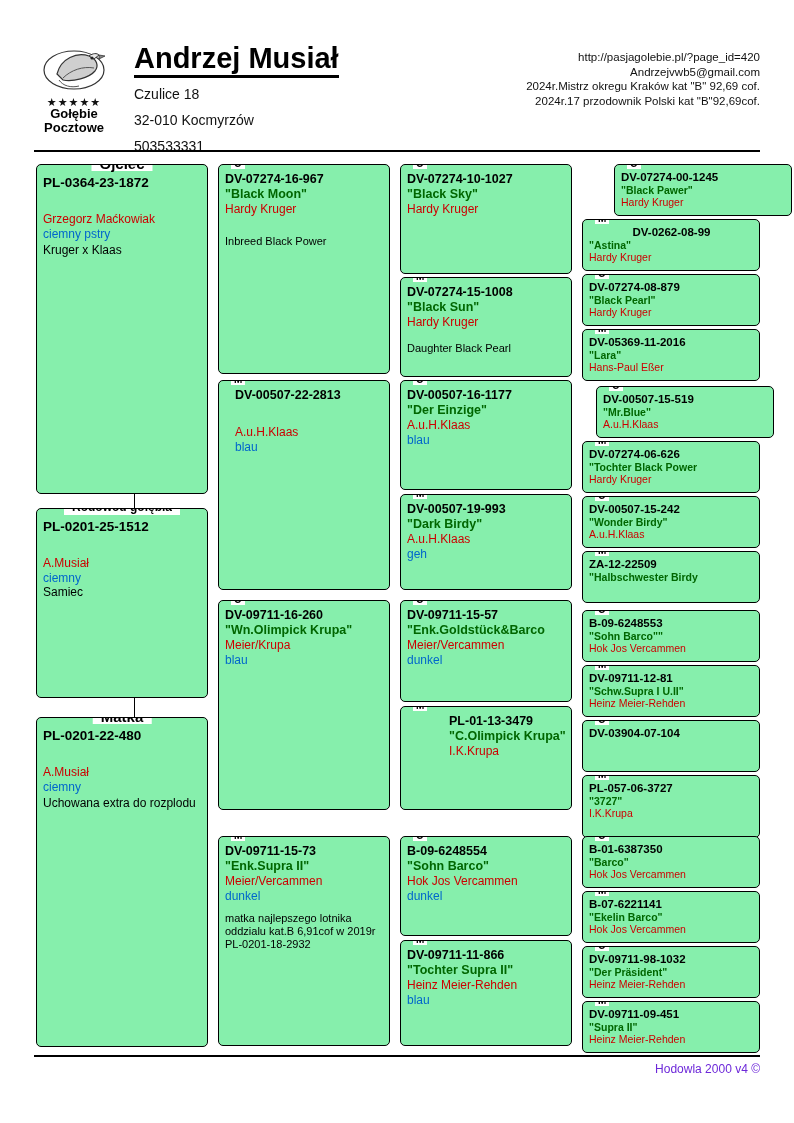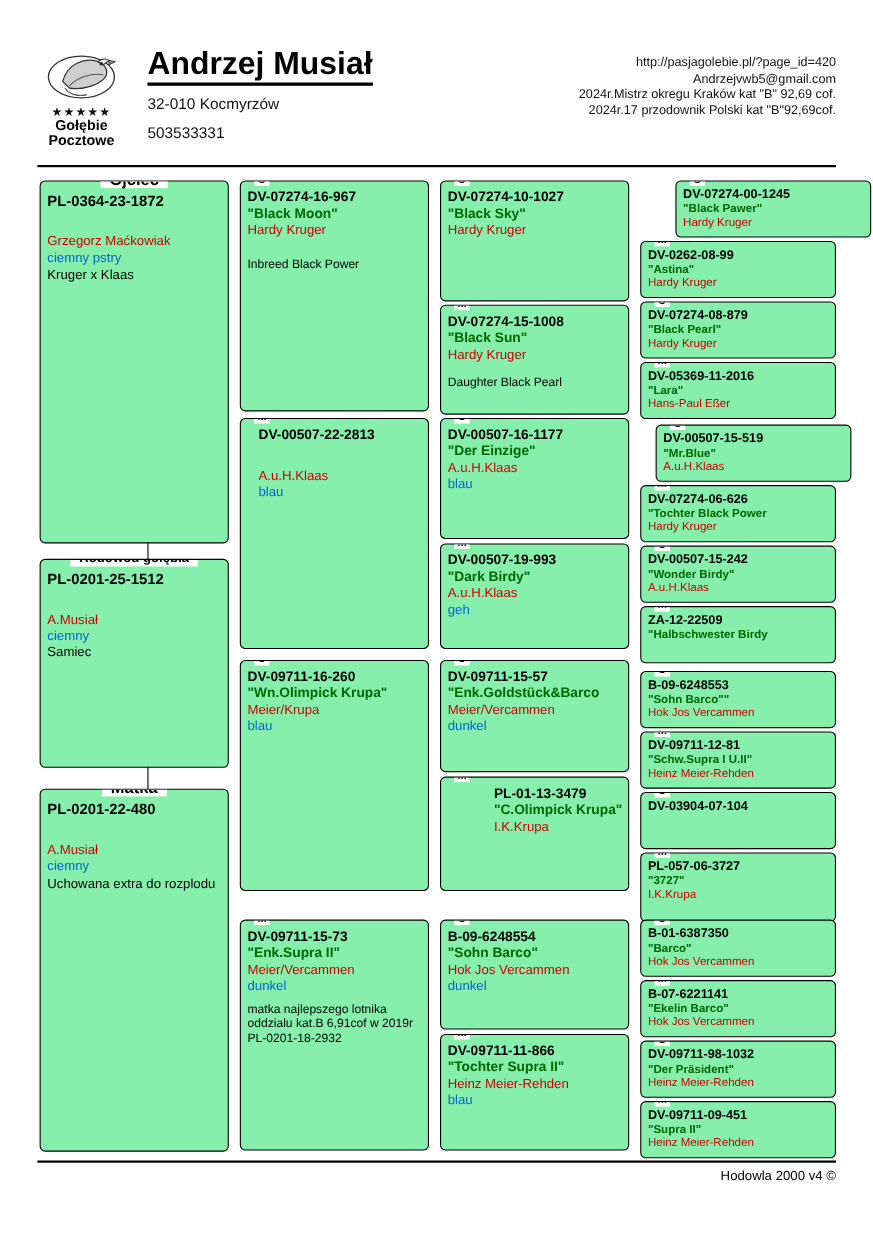--- a/index.html
+++ b/index.html
@@ -21,21 +21,21 @@
   .logo .l2{font-size:13px;font-weight:bold;line-height:14px;}
 
   .owner{position:absolute;left:100px;top:2px;}
   .owner .name{font-size:29px;font-weight:bold;line-height:32px;border-bottom:3px solid #000;display:inline-block;padding-bottom:1px;}
   .owner .addr{font-size:14px;line-height:19px;margin-top:7px;color:#111;}
 
   .contact{position:absolute;right:0;top:10px;text-align:right;font-size:11.5px;line-height:14.5px;color:#111;}
 
   .hr-top{position:absolute;left:34px;top:150px;width:726px;border-top:2px solid #000;}
   .hr-bottom{position:absolute;left:34px;top:1055px;width:726px;border-top:2px solid #000;}
-  .footer{position:absolute;right:34px;top:1062px;font-size:12px;color:#000000;}
+  .footer{position:absolute;right:34px;top:1062px;font-size:12px;color:#6d28d9;}
 
   
   .box{position:absolute;border:1px solid #000;border-radius:5px;background:#86efac;box-sizing:border-box;padding:3px 5px 2px 6px;overflow:hidden;}
   .box .ring{font-size:12.5px;font-weight:bold;line-height:15px;color:#000;white-space:nowrap;}
   .box .nm{font-size:12.5px;font-weight:bold;line-height:15px;color:#006600;white-space:nowrap;}
   .box .br{font-size:12px;line-height:15px;color:#cc0000;white-space:nowrap;}
   .box .col{font-size:12px;line-height:15px;color:#0066cc;white-space:nowrap;}
   .box .note{font-size:11px;line-height:13px;color:#000;margin-top:6px;}
 
   .box.s .ring{font-size:11.5px;line-height:13px;}
@@ -67,20 +67,21 @@
         <path d="M62 15 L68 16 L62 19 Z" fill="#888" stroke="#333" stroke-width=".8"></path>
         <path d="M22 40 C26 46 34 48 42 46" fill="none" stroke="#555" stroke-width="1"></path>
       </svg>
       <div class="stars">★★★★★</div>
       <div class="l1">Gołębie</div>
       <div class="l2">Pocztowe</div>
     </div>
 
     <div class="owner">
       <div class="name">Andrzej Musiał</div>
+      <div class="addr">Czulice 18</div>
       <div class="addr">32-010 Kocmyrzów</div>
       <div class="addr">503533331</div>
     </div>
 
     <div class="contact">
       <div>http://pasjagolebie.pl/?page_id=420</div>
       <div>Andrzejvwb5@gmail.com</div>
       <div>2024r.Mistrz okregu Kraków kat "B" 92,69 cof.</div>
       <div>2024r.17 przodownik Polski kat "B"92,69cof.</div>
     </div>
@@ -215,21 +216,21 @@
   </div>
 
   <div class="box s" style="left:614px;top:164px;width:178px;height:52px;">
     <div class="tag">O</div>
     <div class="ring" style="margin-top:3px;">DV-07274-00-1245</div>
     <div class="nm">"Black Pawer"</div>
     <div class="br">Hardy Kruger</div>
   </div>
   <div class="box s" style="left:582px;top:219px;width:178px;height:52px;">
     <div class="tag">M</div>
-    <div class="ring" style="margin-top:3px;">DV-0262-08-99</div>
+    <div class="ring" style="margin-top:3px;text-align:center;">DV-0262-08-99</div>
     <div class="nm">"Astina"</div>
     <div class="br">Hardy Kruger</div>
   </div>
   <div class="box s" style="left:582px;top:274px;width:178px;height:52px;">
     <div class="tag">O</div>
     <div class="ring" style="margin-top:3px;">DV-07274-08-879</div>
     <div class="nm">"Black Pearl"</div>
     <div class="br">Hardy Kruger</div>
   </div>
   <div class="box s" style="left:582px;top:329px;width:178px;height:52px;">

